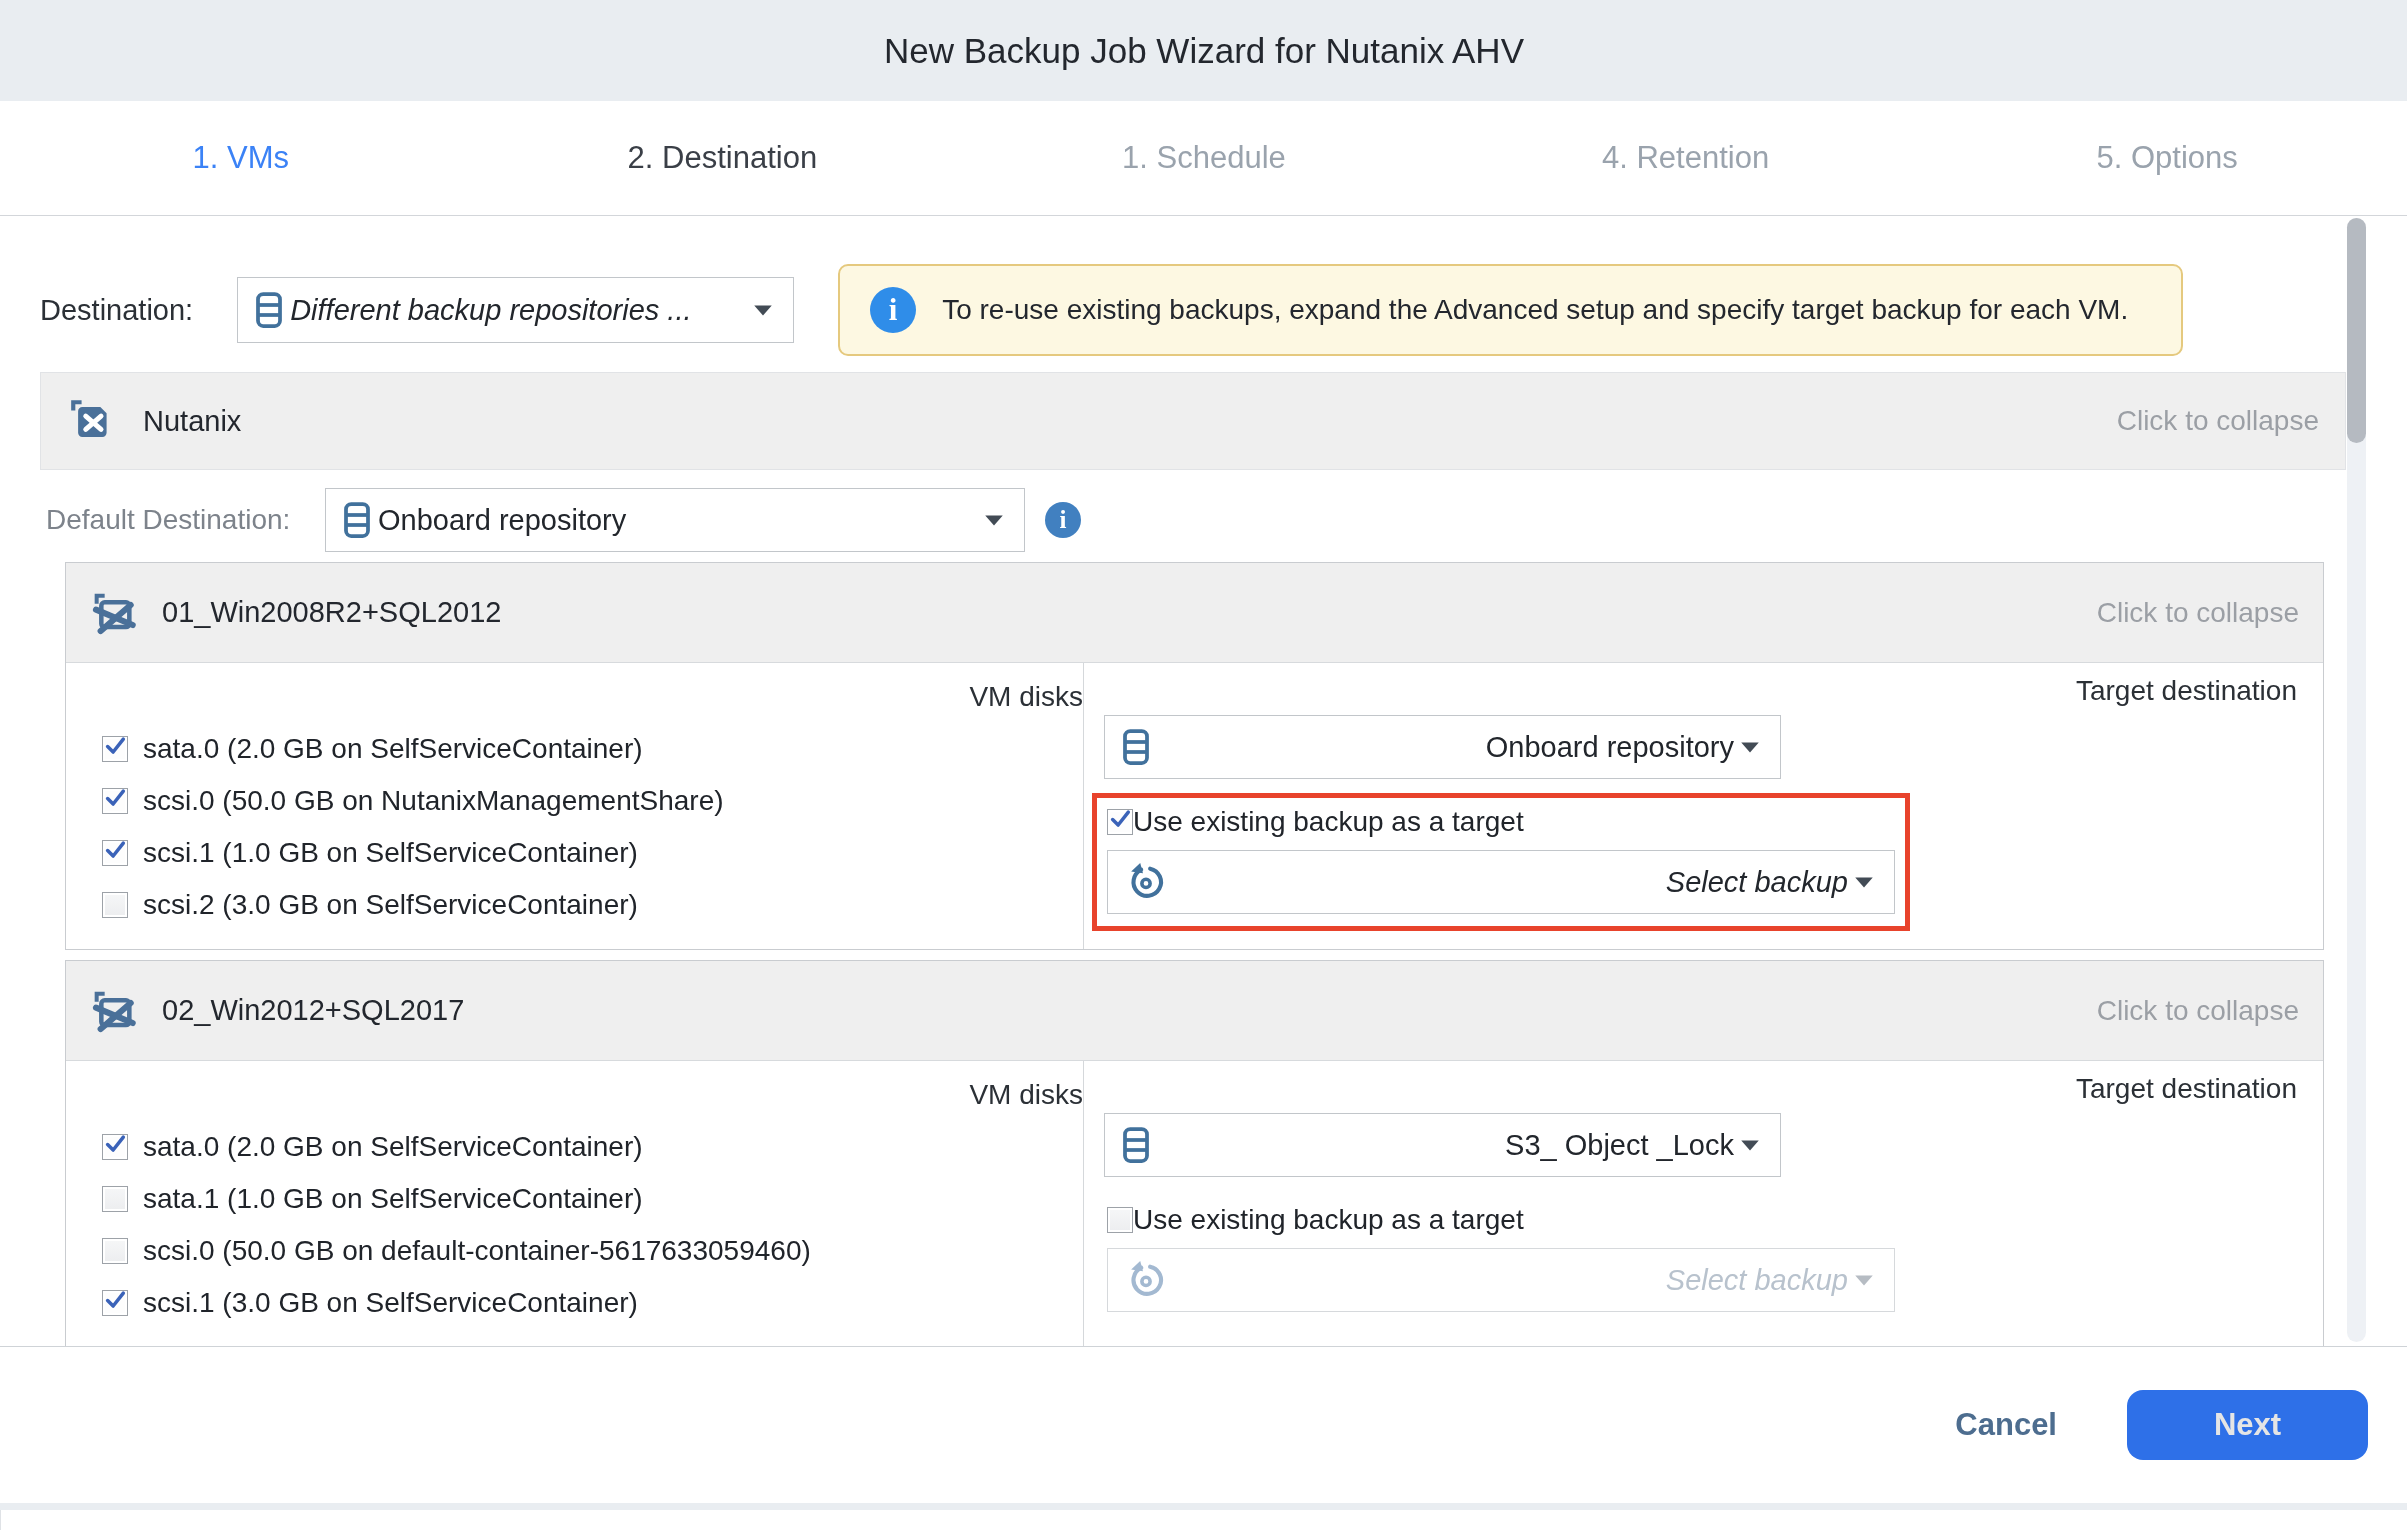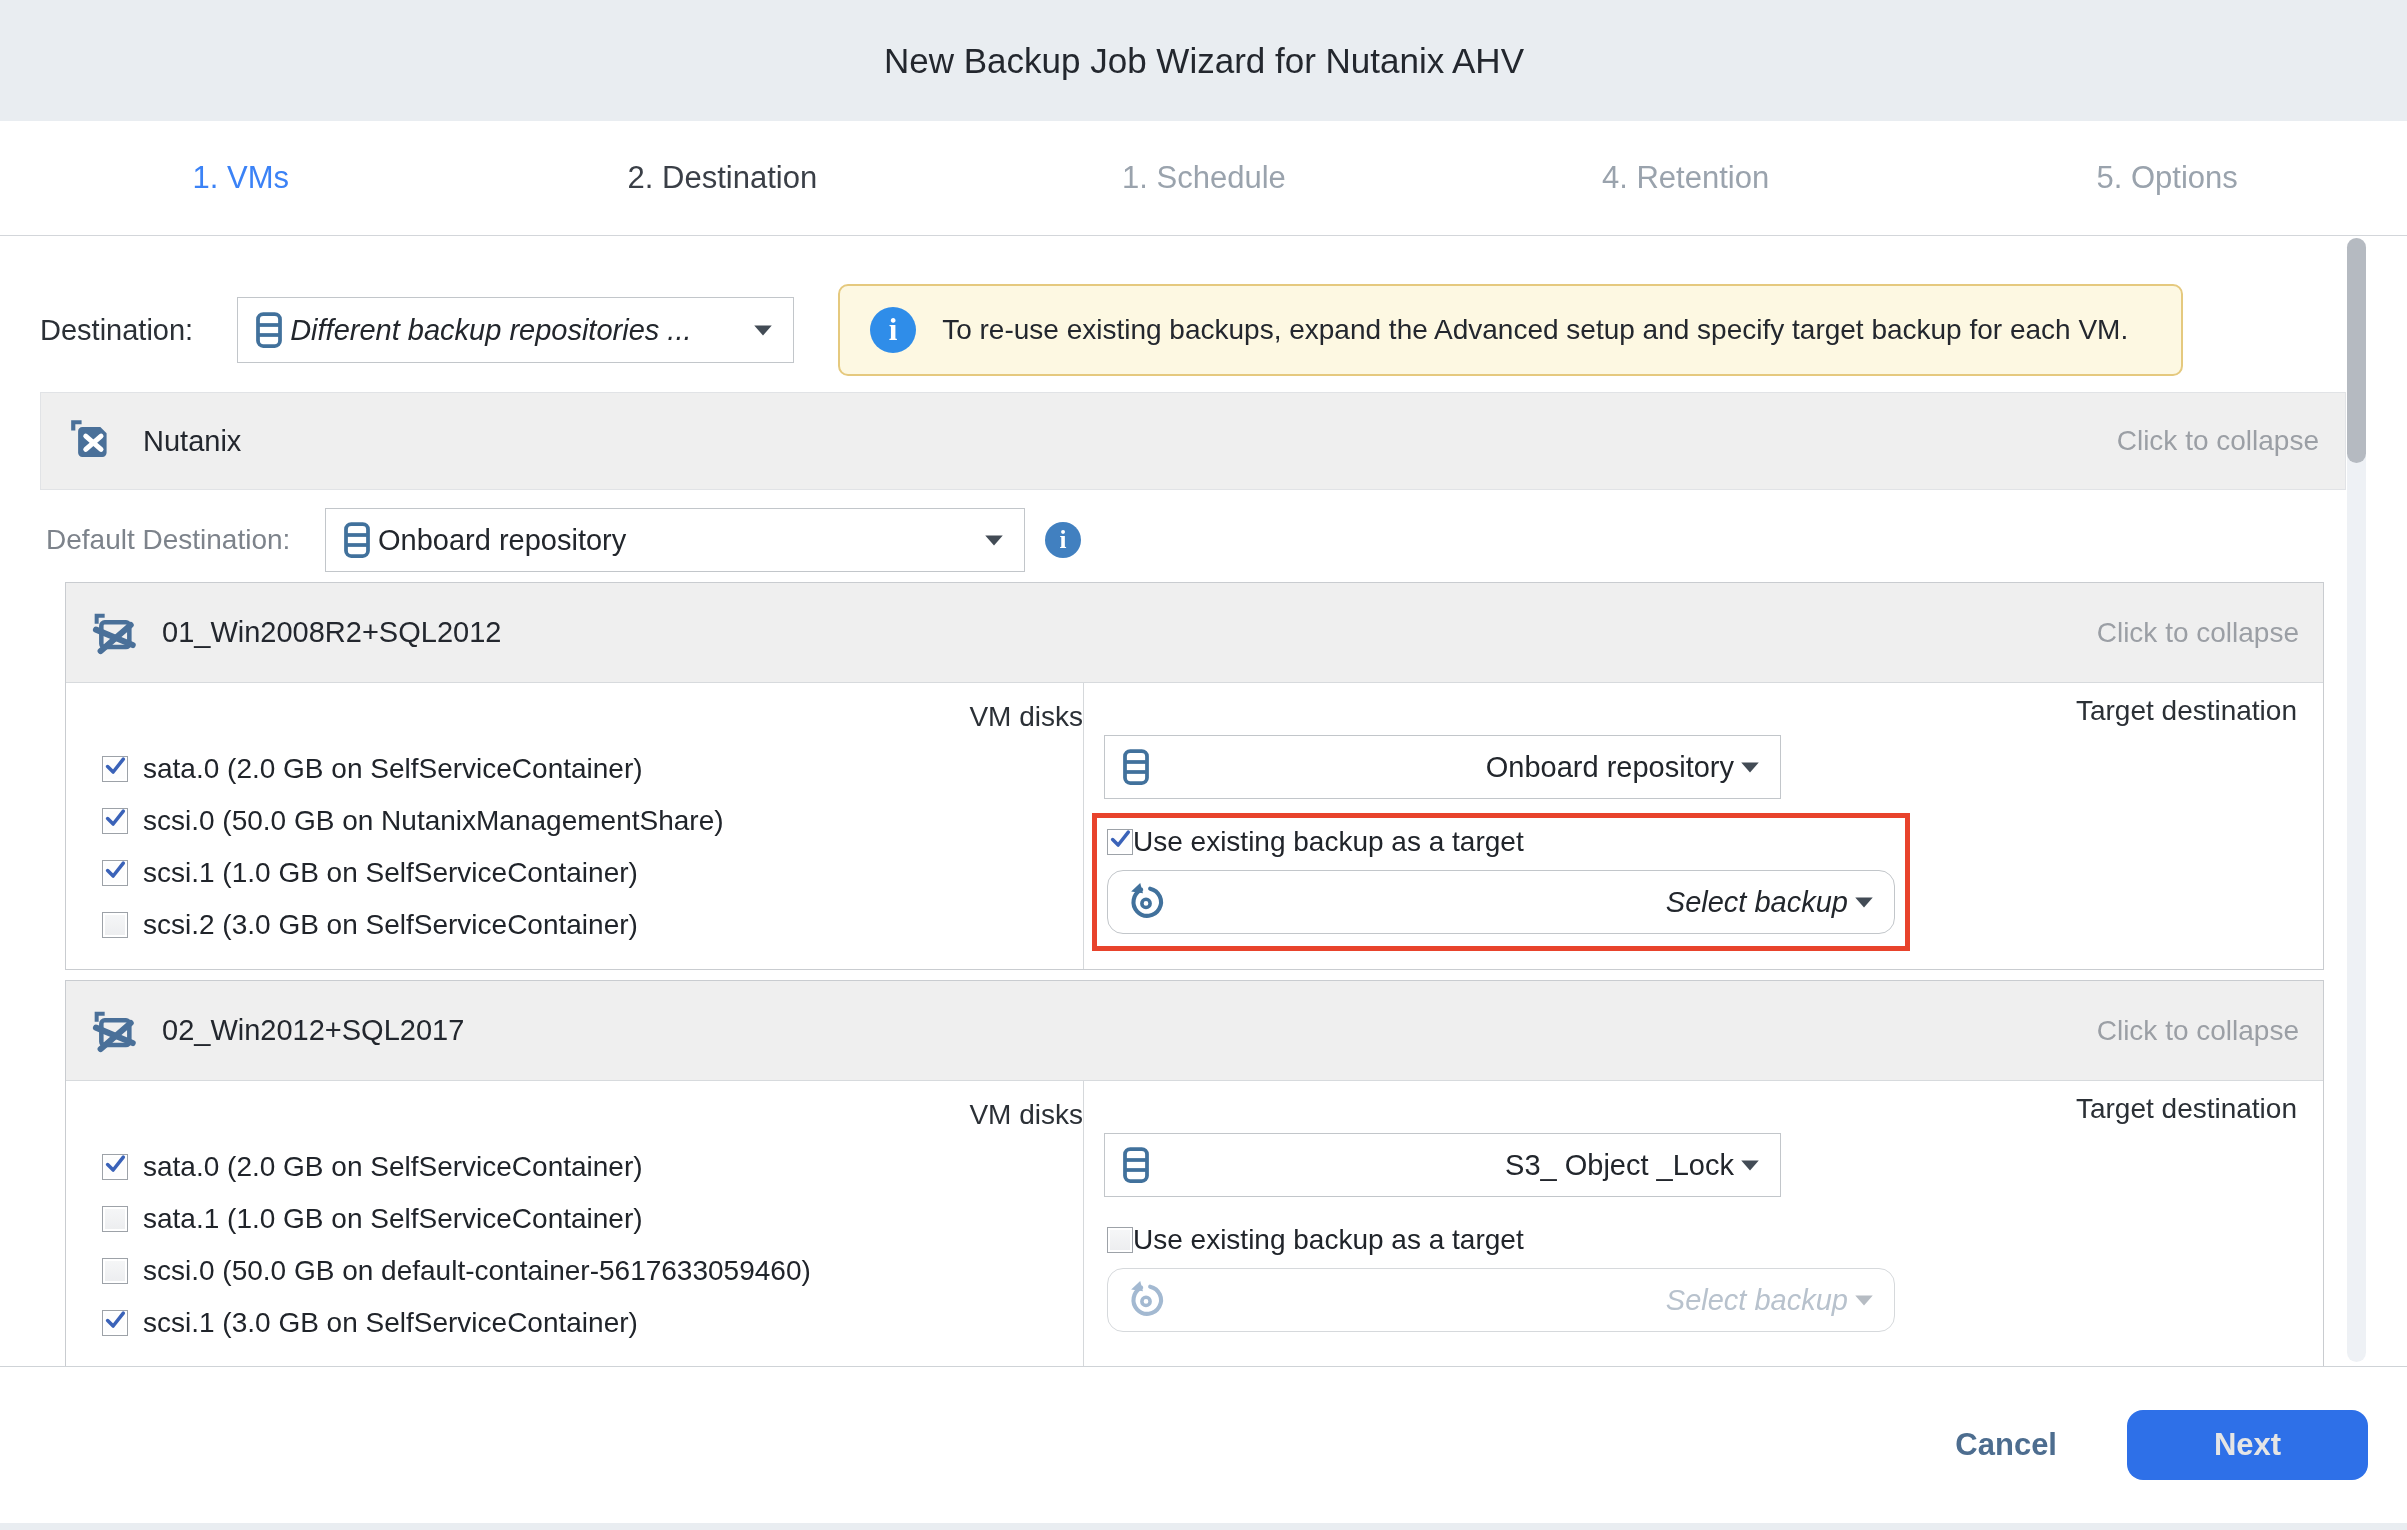--- a/index.html
+++ b/index.html
@@ -3,21 +3,21 @@
 <meta charset="utf-8">
 <style>
   html,body { margin:0; padding:0; }
   body {
     width:2408px; height:1530px; overflow:hidden; position:relative;
     background:#ffffff; color:#23272e;
     font-family:"Liberation Sans", sans-serif;
     box-shadow: inset 1px 0 0 #dfe2e6, inset -1px 0 0 #dfe2e6;
   }
   .titlebar {
-    height:121px; background:#e9edf1;
+    height:101px; background:#e9edf1;
     display:flex; align-items:center; justify-content:center;
     font-size:35px; color:#23272e;
   }
   .steps { height:114px; display:flex; border-bottom:1px solid #d3d6da; background:#fff; }
   .step { flex:1; display:flex; align-items:center; justify-content:center; font-size:31px; cursor:default; }
   .step.active   { color:#3b82f6; }
   .step.visited  { color:#3a3f47; }
   .step.upcoming { color:#9aa3ad; }
 
   .content { position:relative; height:1130px; border-bottom:1px solid #cfd3d7; overflow:hidden; background:#fff; }
@@ -81,21 +81,21 @@
   .checkbox.checked svg { visibility:visible; }
 
   .target { flex:1; box-sizing:border-box; padding:12px 26px 18px 20px; }
   .dd-target { width:677px; margin-top:8px; }
   .existing {
     margin:14px 0 0 -12px; width:818px; box-sizing:border-box;
     border:5px solid transparent; padding:8px 10px 12px 10px;
   }
   .existing.highlighted { border-color:#e8432c; }
   .existing-row { display:flex; align-items:center; font-size:28px; color:#20242a; height:32px; }
-  .dd-backup { width:100%; margin-top:12px;border-radius:16px; }
+  .dd-backup { width:100%; margin-top:12px; }
   .dd.disabled { border-color:#d6d9dc; }
   .dd.disabled .dd-value { color:#b8c2cd; }
 
   
   .scrollbar {
     position:absolute; top:2px; right:42px; width:19px; height:1124px;
     background:#eef1f5; border-radius:10px;
   }
   .scroll-thumb { position:absolute; top:0; left:0; width:19px; height:225px; background:#b5bac1; border-radius:10px; }
 

